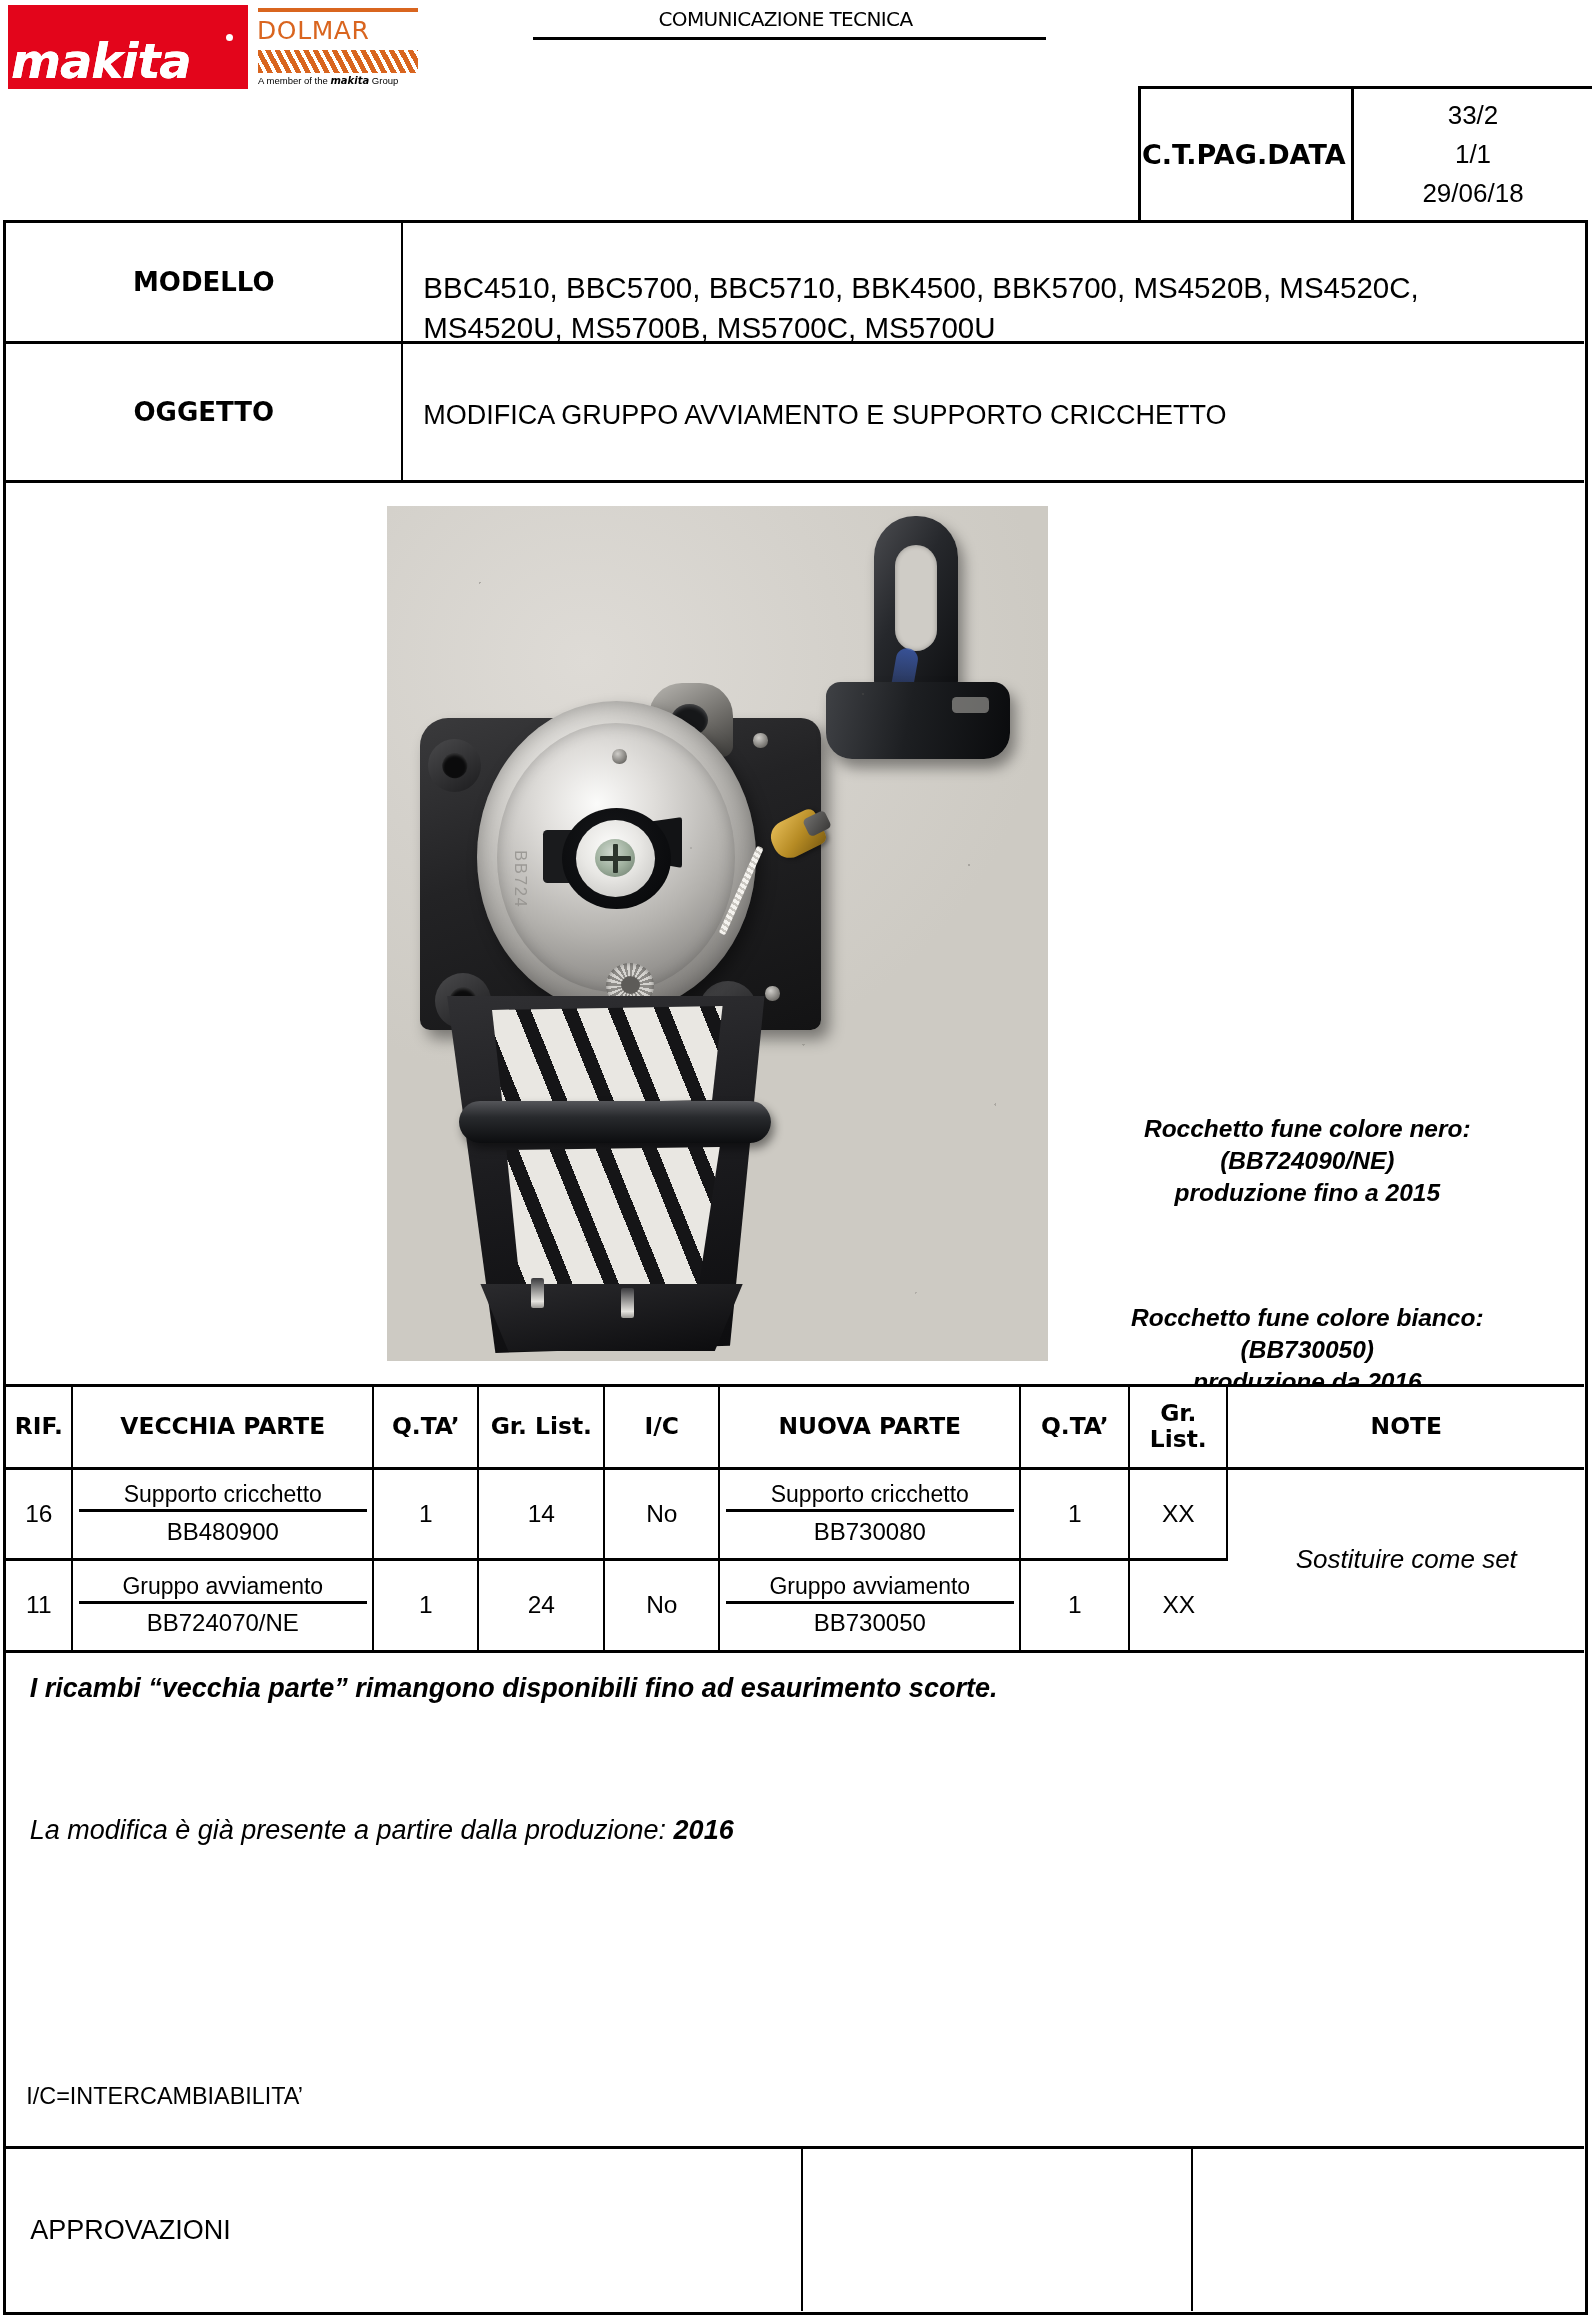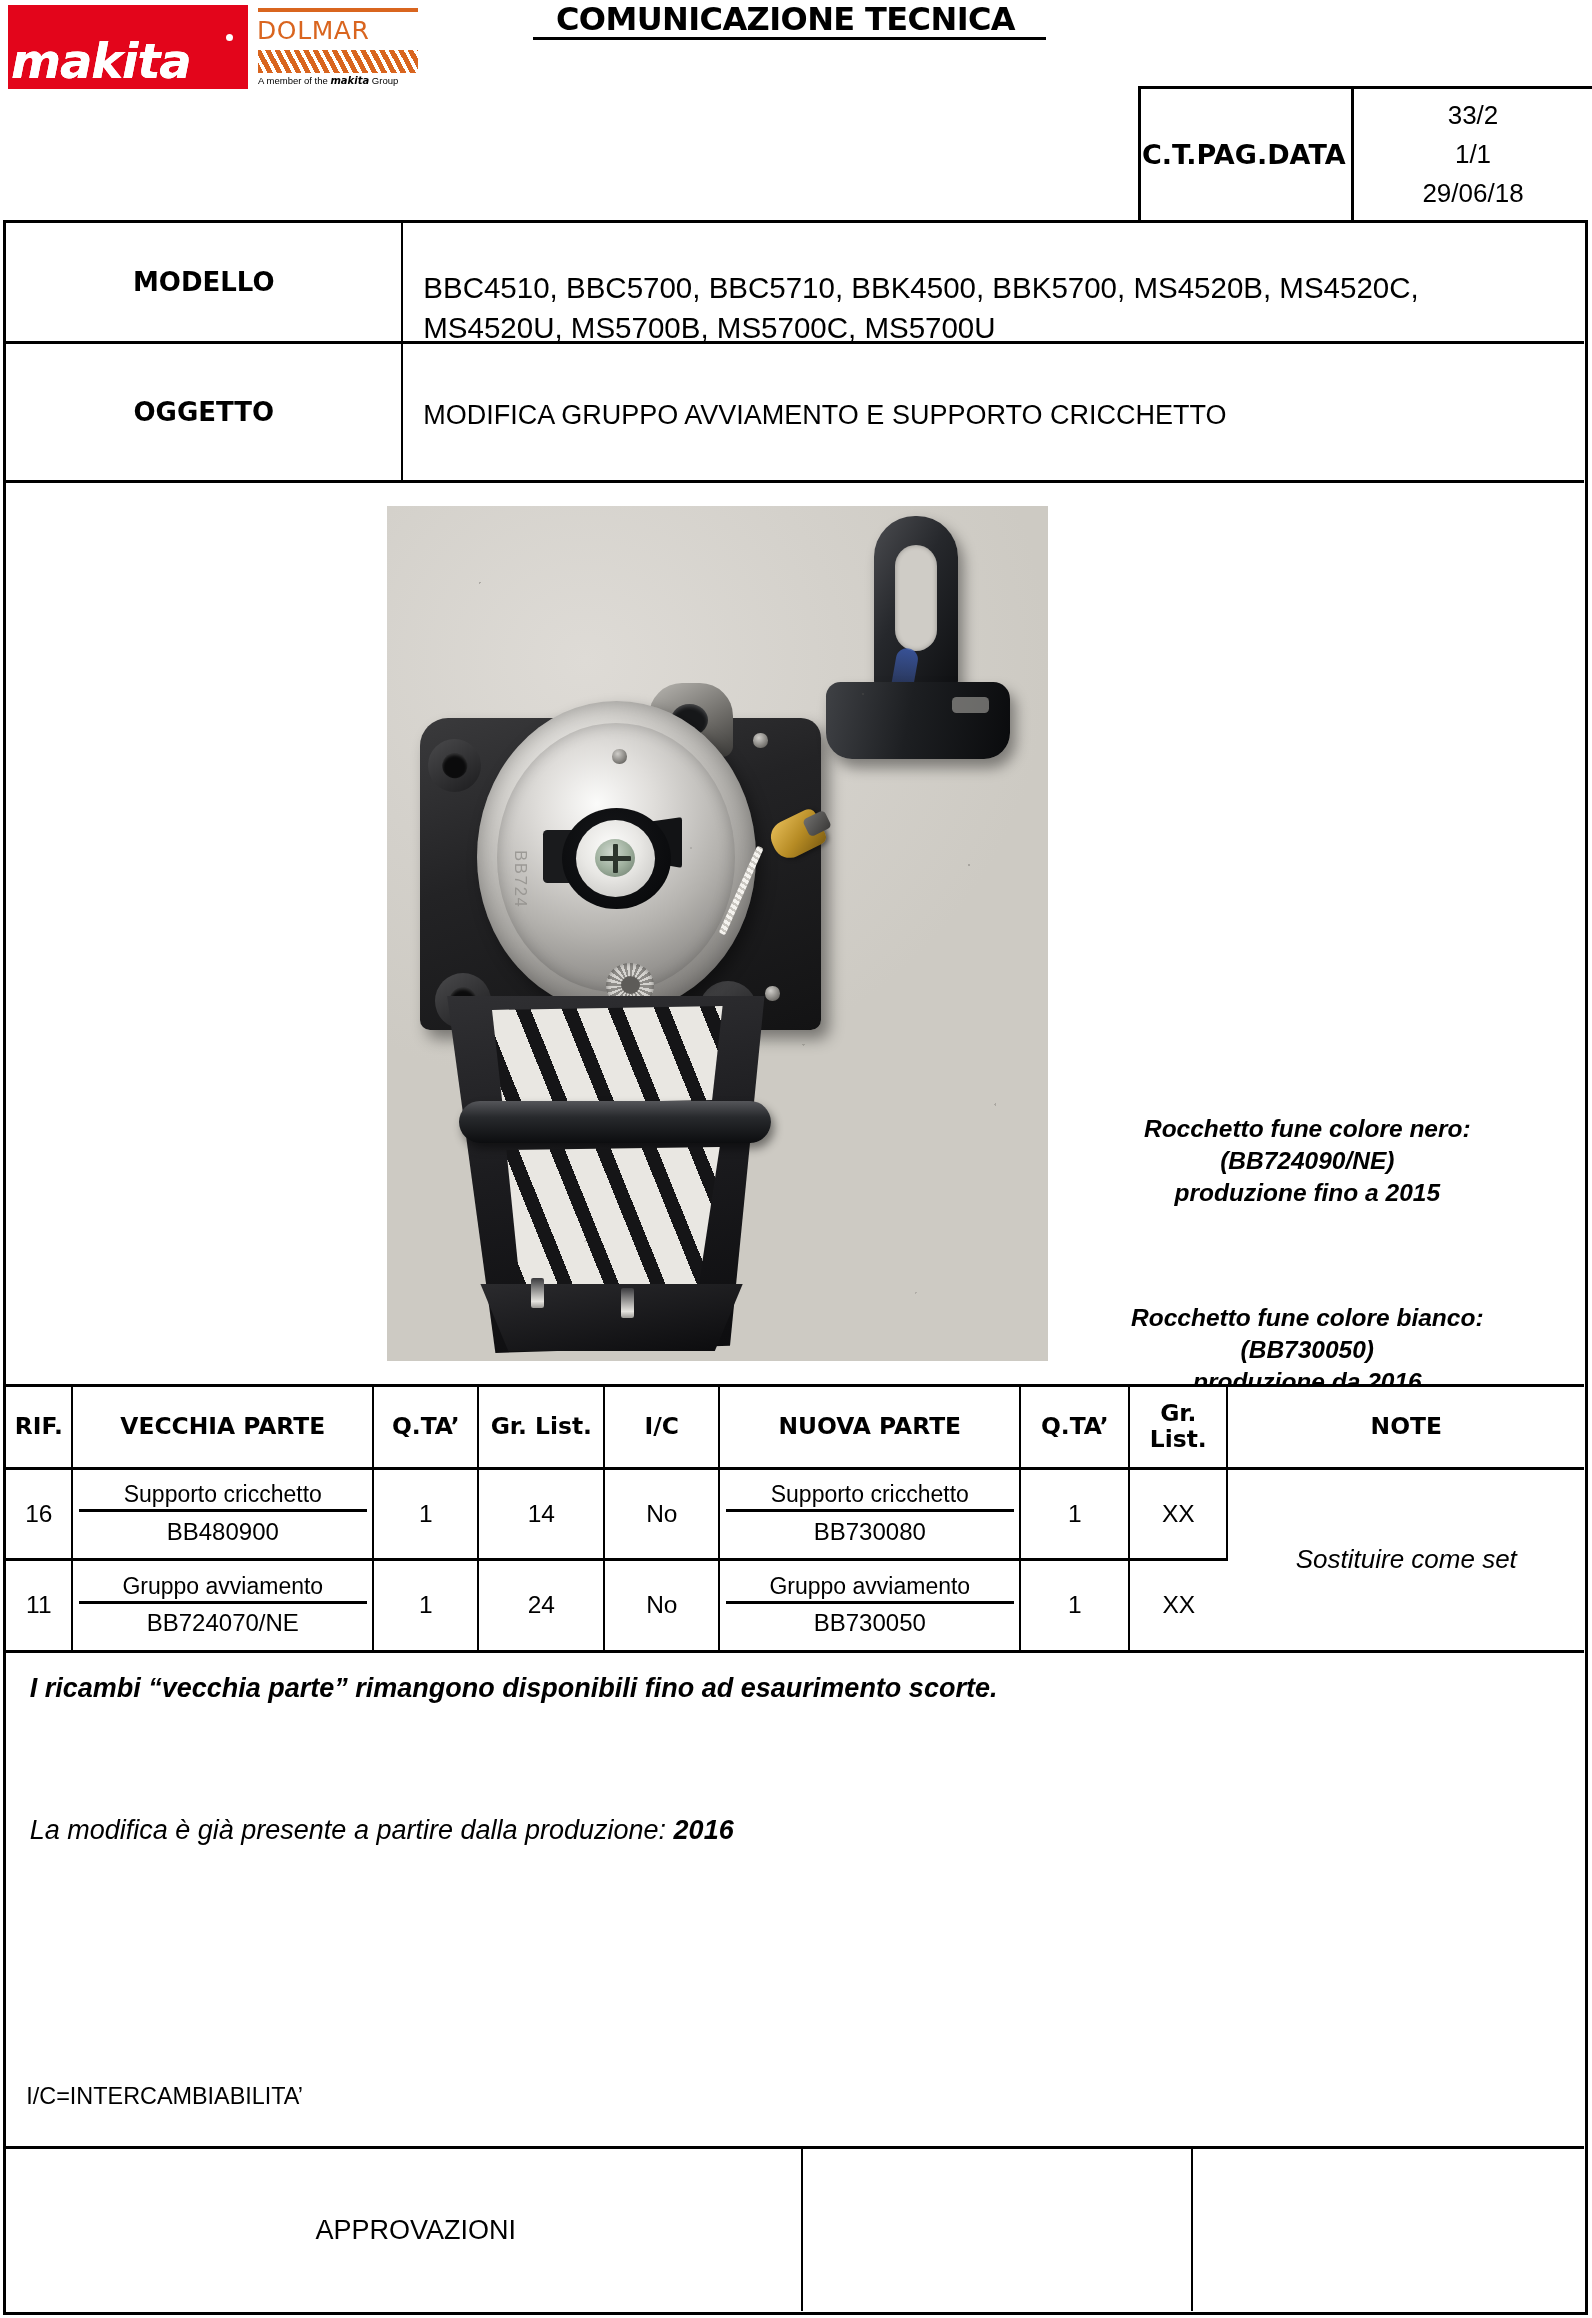--- a/index.html
+++ b/index.html
@@ -108,22 +108,22 @@
     font-size: 10px;
   }
 
   
   #doc-title {
     position: absolute;
     left: 490px; top: 2.2px;
     width: 591px;
     text-align: center;
     font-family: "DejaVu Sans", sans-serif;
-    font-weight: bold;
-    font-size: 32px;
+    font-weight: normal;
+    font-size: 20px;
     line-height: 35px;
     letter-spacing: -0.6px;
     white-space: nowrap;
   }
   #doc-title-underline {
     position: absolute;
     left: 533px; top: 37px;
     width: 513px; height: 3.3px;
     background: #000000;
   }
@@ -667,21 +667,21 @@
     position: absolute;
     left: 0; top: 1926px;
     width: 1578px; height: 162px;
     display: flex;
   }
   #approvazioni-cell {
     width: 797px;
     border-right: 2.8px solid #000;
     display: flex;
     align-items: center;
-    justify-content: center;
+    justify-content: flex-start;
     padding-left: 24px;
   }
   #approvazioni-label {
     font-family: "Liberation Sans", sans-serif;
     font-size: 27px;
     white-space: nowrap;
   }
   #sign-cell-1 {
     width: 390px;
     border-right: 2.8px solid #000;

